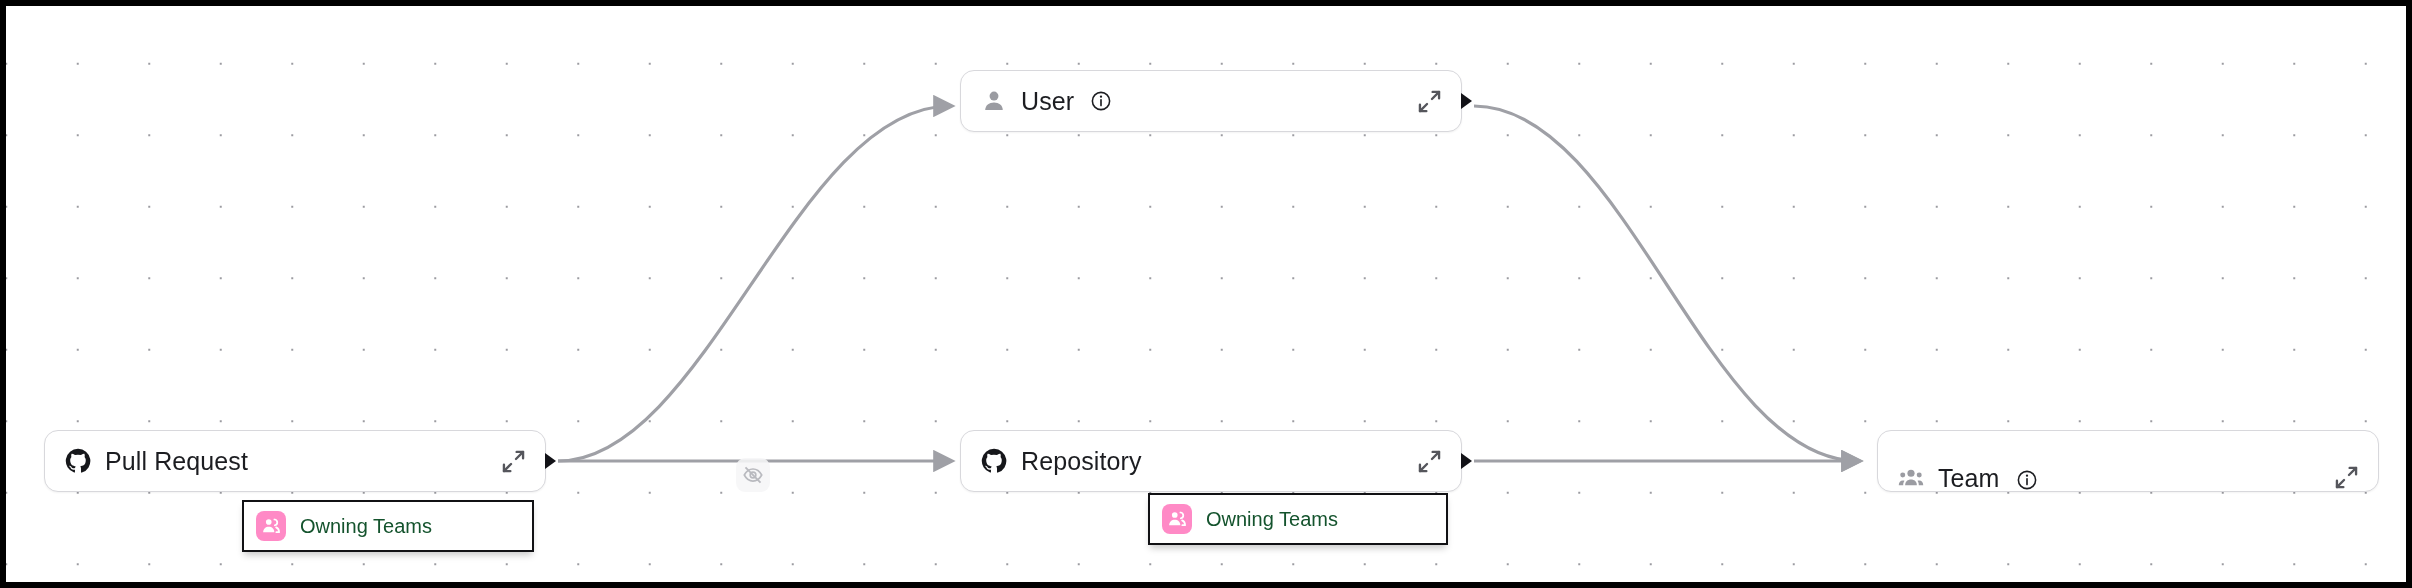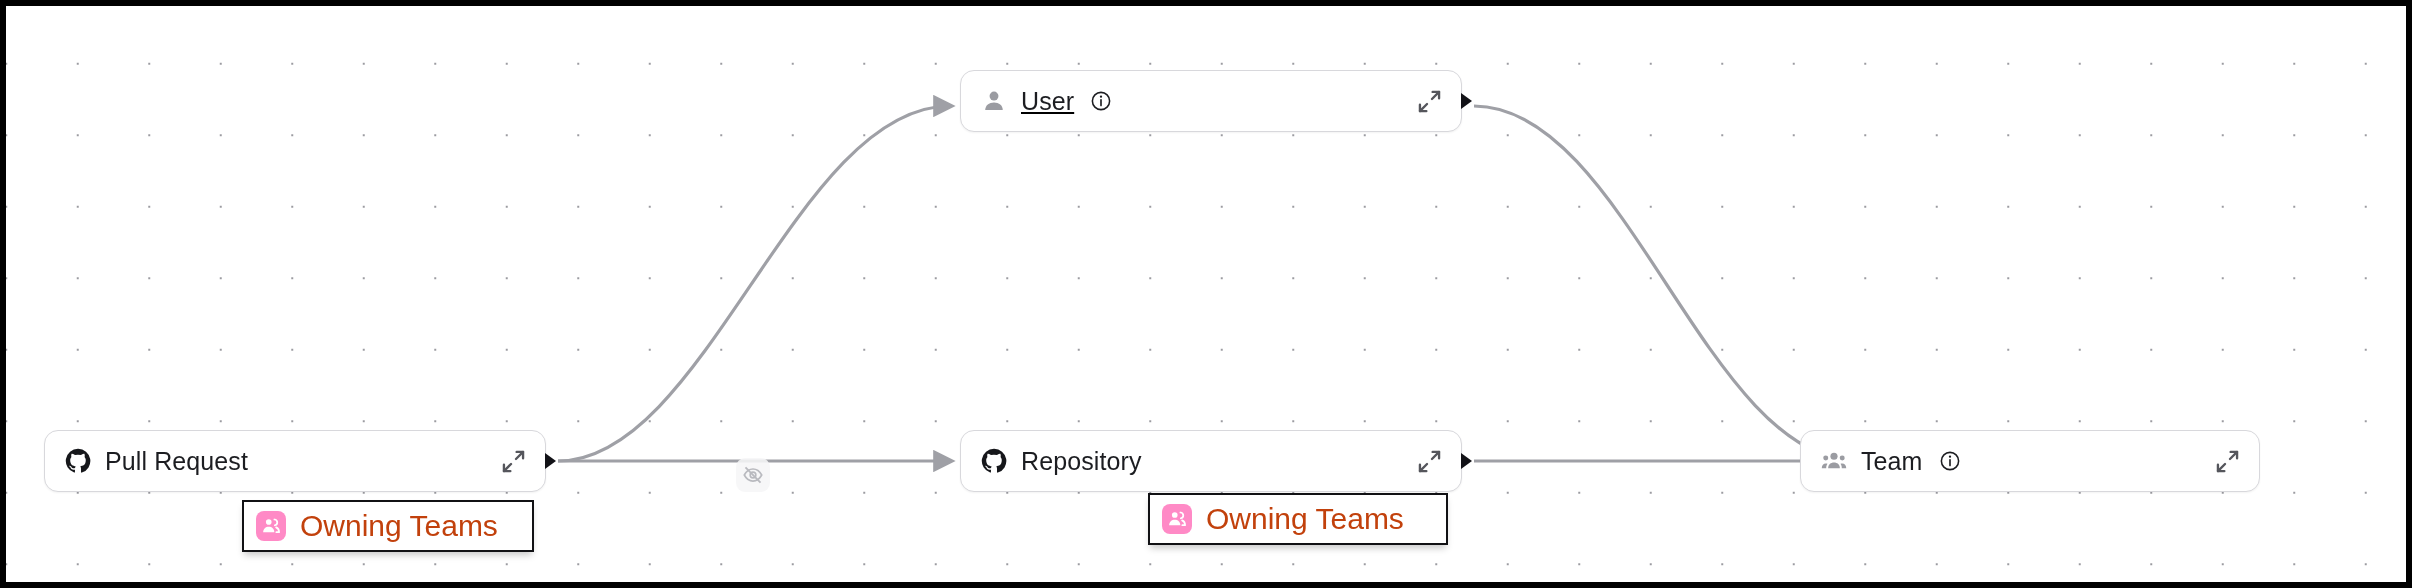--- a/index.html
+++ b/index.html
@@ -125,22 +125,22 @@
     flex: 0 0 auto;
     width: 30px;
     height: 30px;
     border-radius: 8px;
     display: flex;
     align-items: center;
     justify-content: center;
     margin-right: 14px;
   }
   .owning-badge .badge-label {
-    font-size: 30px;
-    color: #c2410c;
+    font-size: 20px;
+    color: #14532d;
     white-space: nowrap;
     line-height: 1;
   }
 
   
   #edge-hidden-badge {
     position: absolute;
     width: 34px;
     height: 34px;
     border-radius: 9px;
@@ -203,21 +203,21 @@
           <path d="M14.2 9.8 L20.5 3.5"></path>
           <path d="M14.8 3.5 L20.5 3.5 L20.5 9.2"></path>
           <path d="M9.8 14.2 L3.5 20.5"></path>
           <path d="M9.2 20.5 L3.5 20.5 L3.5 14.8"></path>
         </g>
       </svg>
     </span>
     <span class="handle" style="right:-11px;"></span>
   </div>
 
-  <div class="node" id="node-user" style="left:954px; top:64px; width:502px;text-decoration:underline;">
+  <div class="node" id="node-user" style="left:954px; top:64px; width:502px;">
     <span class="node-type-icon">
       <svg width="26" height="26" viewBox="0 0 24 24">
         <circle cx="12" cy="7.4" r="4.1" fill="#9b9ca2"></circle>
         <path d="M3.9 20.3 C3.9 15.9, 7.5 13.3, 12 13.3 C16.5 13.3, 20.1 15.9, 20.1 20.3 Z" fill="#9b9ca2"></path>
       </svg>
     </span>
     <span class="node-label">User</span>
     <span class="info-icon">
       <svg width="22" height="22" viewBox="0 0 24 24">
         <circle cx="12" cy="12" r="9.4" fill="none" stroke="#1c1d21" stroke-width="1.7"></circle>
@@ -258,21 +258,21 @@
           <path d="M14.2 9.8 L20.5 3.5"></path>
           <path d="M14.8 3.5 L20.5 3.5 L20.5 9.2"></path>
           <path d="M9.8 14.2 L3.5 20.5"></path>
           <path d="M9.2 20.5 L3.5 20.5 L3.5 14.8"></path>
         </g>
       </svg>
     </span>
     <span class="handle" style="right:-11px;"></span>
   </div>
 
-  <div class="node" id="node-team" style="left:1794px; top:424px; width:460px;">
+  <div class="node" id="node-team" style="left:1871px; top:424px; width:502px;align-items:flex-end;">
     <span class="node-type-icon">
       <svg width="28" height="28" viewBox="0 0 24 24">
         <circle cx="12" cy="7.6" r="3.3" fill="#9b9ca2"></circle>
         <path d="M6.6 18.6 C6.6 15.2, 8.9 13.3, 12 13.3 C15.1 13.3, 17.4 15.2, 17.4 18.6 Z" fill="#9b9ca2"></path>
         <circle cx="4.4" cy="9.3" r="2.3" fill="#9b9ca2"></circle>
         <path d="M0.7 18.6 C0.7 15.9, 2.3 14.3, 4.4 14.3 C5 14.3, 5.5 14.4, 6 14.6
                  C5.2 15.6, 4.8 17, 4.8 18.6 Z" fill="#9b9ca2"></path>
         <circle cx="19.6" cy="9.3" r="2.3" fill="#9b9ca2"></circle>
         <path d="M23.3 18.6 C23.3 15.9, 21.7 14.3, 19.6 14.3 C19 14.3, 18.5 14.4, 18 14.6
                  C18.8 15.6, 19.2 17, 19.2 18.6 Z" fill="#9b9ca2"></path>

